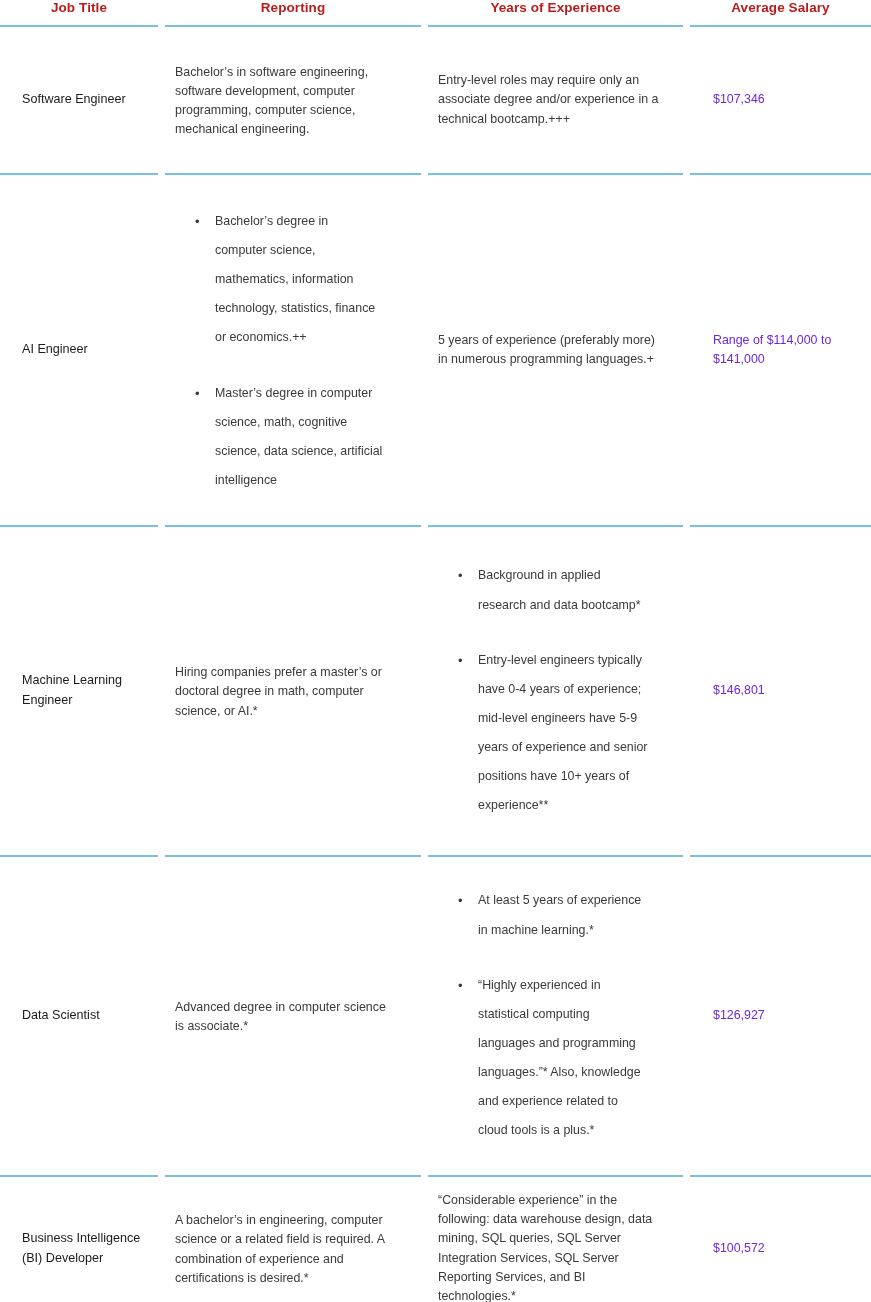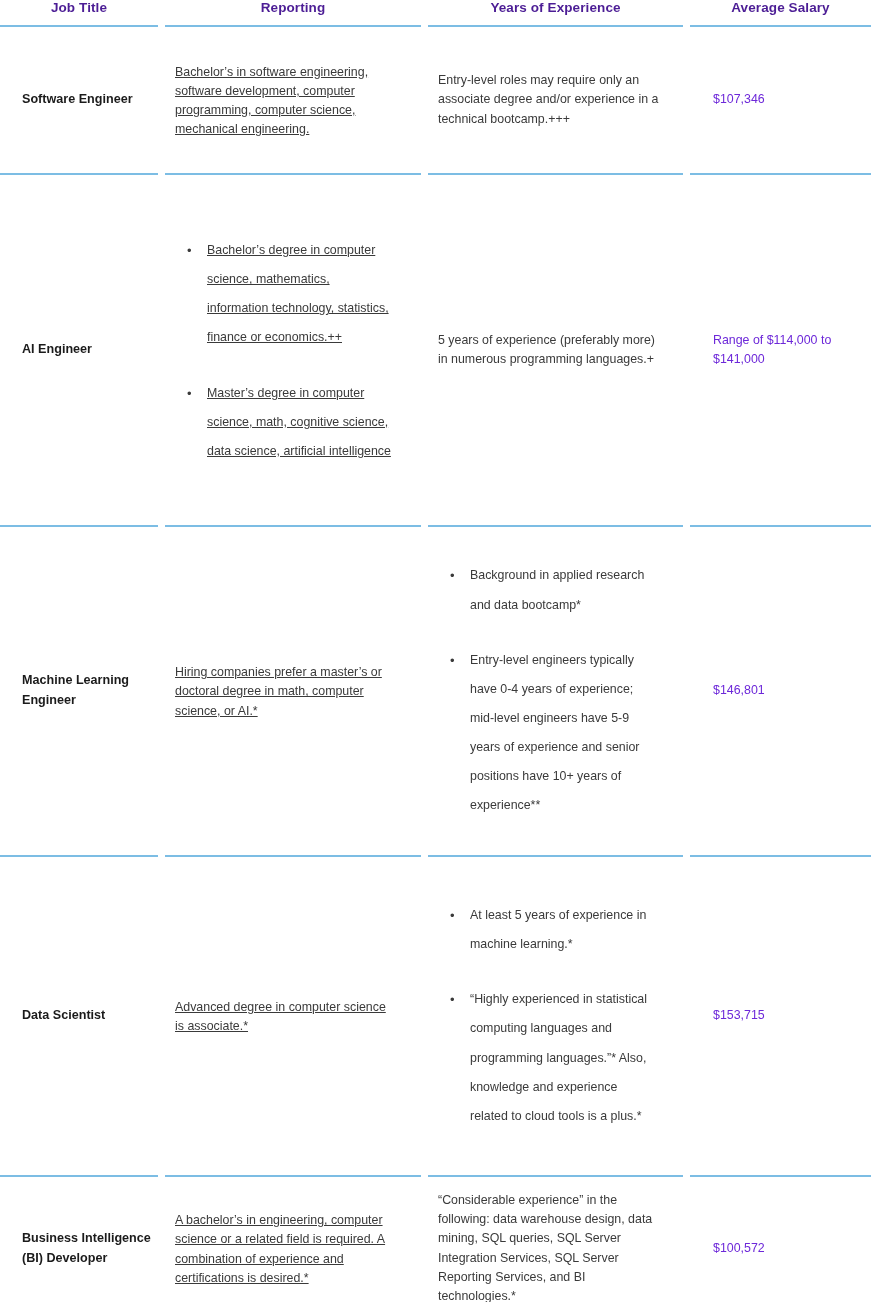--- a/index.html
+++ b/index.html
@@ -27,21 +27,21 @@
   col.c-gap   { width: 7px;  }
   col.c-edu   { width: 256px; }
   col.c-exp   { width: 255px; }
   col.c-sal   { width: 181px; }
 
   
   thead th {
     padding: 0 0 10px 0;
     font-size: 13.5px;
     font-weight: bold;
-    color: #4c1d95;
+    color: #b91c1c;
     text-align: center;
     vertical-align: bottom;
     letter-spacing: .1px;
     border-bottom: 2px solid #7cbde4;
   }
   thead th.gapcell {
     border-bottom: none;
   }
 
   
@@ -52,41 +52,40 @@
     line-height: 1.55;
     color: #3a3a3a;
   }
   tbody td.gapcell {
     border-bottom: none;
     padding: 0;
   }
 
   td.cell-title {
     padding: 14px 6px 14px 22px;
-    font-weight: bold;
+    font-weight: normal;
     font-size: 12.6px;
     color: #1b1b1b;
     line-height: 1.55;
   }
   td.cell-edu {
     padding: 16px 26px 14px 10px;
-    text-decoration: underline;
   }
   td.cell-exp {
     padding: 14px 22px 14px 10px;
   }
   td.cell-sal {
     padding: 14px 10px 14px 23px;
     color: #6d28d9;
     line-height: 1.55;
   }
 
   
   ul.bullets {
-    margin: 4px;
+    margin: 12px;
     padding: 0;
     list-style: none;
   }
   ul.bullets > li {
     position: relative;
     padding-left: 28px;
     margin: 0 0 26px 0;
     line-height: 2.35;
   }
   ul.bullets > li:last-child {
@@ -175,21 +174,21 @@
       <td class="gapcell"></td>
       <td class="cell-edu">Advanced degree in computer science is associate.*</td>
       <td class="gapcell"></td>
       <td class="cell-exp">
         <ul class="bullets">
           <li>At least 5 years of experience in machine learning.*</li>
           <li>“Highly experienced in statistical computing languages and programming languages.”* Also, knowledge and experience related to cloud tools is a plus.*</li>
         </ul>
       </td>
       <td class="gapcell"></td>
-      <td class="cell-sal">$153,715</td>
+      <td class="cell-sal">$126,927</td>
     </tr>
 
     <tr style="height:145px;">
       <td class="cell-title">Business Intelligence (BI) Developer</td>
       <td class="gapcell"></td>
       <td class="cell-edu">A bachelor’s in engineering, computer science or a related field is required. A combination of experience and certifications is desired.*</td>
       <td class="gapcell"></td>
       <td class="cell-exp">“Considerable experience” in the following: data warehouse design, data mining, SQL queries, SQL Server Integration Services, SQL Server Reporting Services, and BI technologies.*</td>
       <td class="gapcell"></td>
       <td class="cell-sal">$100,572</td>

